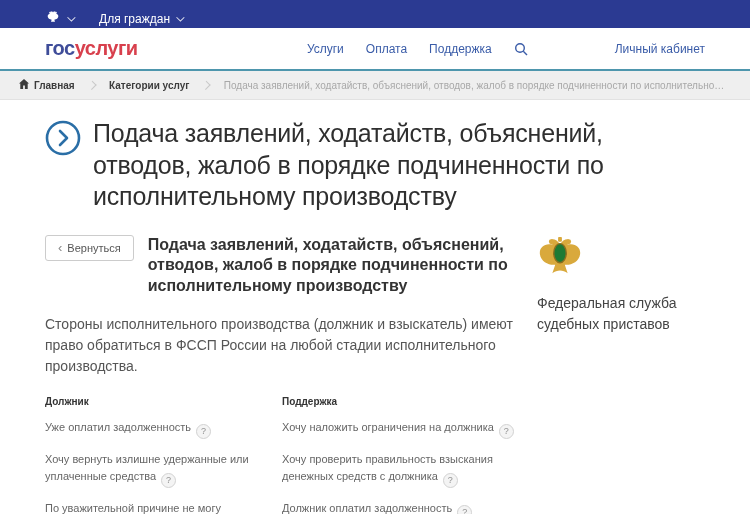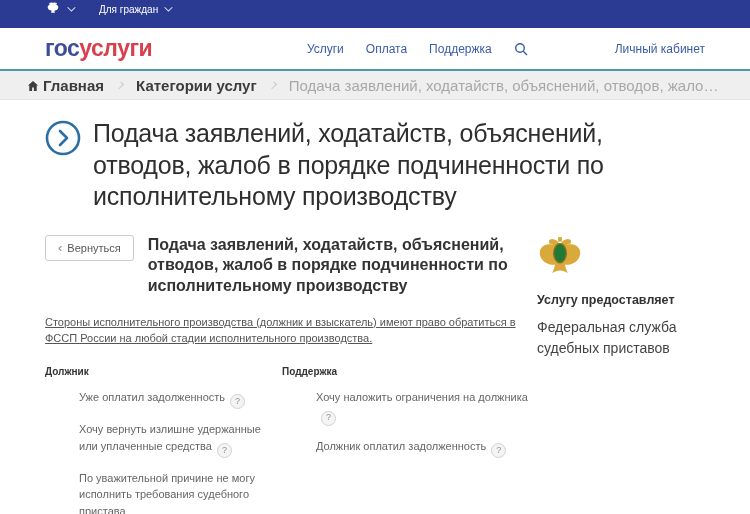--- a/index.html
+++ b/index.html
@@ -3,45 +3,45 @@
 <meta charset="utf-8">
 <style>
   * { margin:0; padding:0; box-sizing:border-box; }
   html,body { width:750px; height:514px; overflow:hidden; background:#fff;
     font-family:"Liberation Sans","DejaVu Sans",sans-serif; }
 
   .page { width:750px; height:514px; position:relative; background:#fff; }
 
   
   .topbar { height:28px; background:var(--topbar_bg,#2b3a92); color:#fff;
-    display:flex; align-items:flex-start; justify-content:space-between; padding:0 45px;
-    font-size:10px; }
+    display:flex; align-items:flex-end; justify-content:space-between; padding:0 45px;
+    font-size:12px; }
   .topbar a, .tb-item { color:#fff; text-decoration:none; }
   .tb-group { display:flex; align-items:center; gap:26px; }
   .tb-item { display:inline-flex; align-items:center; gap:6px; cursor:pointer; }
   .chev { display:inline-block; width:6px; height:6px; border-right:1.5px solid rgba(255,255,255,.85);
     border-bottom:1.5px solid rgba(255,255,255,.85); transform:rotate(45deg) translateY(-2px); }
   .flag { display:inline-block; width:16px; height:10px; border-radius:1px; overflow:hidden; }
   .flag i { display:block; height:3.34px; }
   .flag .f1{background:#fff;} .flag .f2{background:#2d55a5;} .flag .f3{background:#d52b1e;}
 
   
   .header { height:43px; background:#fff; display:flex; align-items:center;
     padding:0 45px; border-bottom:2px solid var(--header_rule,#4e96ad); }
-  .logo { font-size:23px; font-weight:bold; letter-spacing:-0.5px; cursor:pointer; }
+  .logo { font-size:20px; font-weight:bold; letter-spacing:-0.5px; cursor:pointer; }
   .logo .lb { color:var(--logo_blue,#3f4d99); }
   .logo .lr { color:var(--logo_red,#d8404d); }
   .hnav { display:flex; align-items:center; gap:22px; margin-left:auto; font-size:12px; }
   .hnav a { color:var(--nav_link,#3a5ca8); text-decoration:none; }
   .search-btn { display:inline-flex; cursor:pointer; }
   .account { margin-left:65px; }
 
   
   .crumbs { height:29px; background:#efefef; border-bottom:1px solid #e2e2e2;
-    display:flex; align-items:center; padding:0 28px; font-size:15px; color:#3c3c3c;
+    display:flex; align-items:center; padding:0 19px; font-size:10px; color:#3c3c3c;
     white-space:nowrap; overflow:hidden; }
   .crumbs .bc { display:inline-flex; align-items:center; gap:5px; color:#3c3c3c;
     text-decoration:none; font-weight:bold; }
   .crumb-sep { display:inline-block; width:7px; height:7px; margin:0 14px;
     border-right:1px solid #c9c9c9; border-top:1px solid #c9c9c9; transform:rotate(45deg); }
   .crumb-cur { color:#a8a8a8; font-weight:normal; overflow:hidden; text-overflow:ellipsis; }
 
   
   .content { padding:18px 45px 0 45px; }
   .title-row { display:flex; gap:12px; }
@@ -51,26 +51,26 @@
 
   .body-row { display:flex; margin-top:22px; }
   .main-col { width:490px; flex:0 0 490px; }
   .sub-row { display:flex; gap:14px; }
   .back-btn { flex:0 0 auto; height:26px; padding:0 12px; background:#fff;
     border:1px solid #ccc; border-radius:3px; font-size:11px; color:#555;
     font-family:inherit; cursor:pointer; display:inline-flex; align-items:center; gap:5px; }
   .back-ch { font-size:13px; color:#888; line-height:1; }
   h2 { font-size:16px; font-weight:bold; color:#333; line-height:1.3; max-width:392px; }
 
-  .para { font-size:11px; color:#555; line-height:1.5; max-width:488px; margin-top:17px;text-decoration:underline; }
+  .para { font-size:14px; color:#555; line-height:1.5; max-width:488px; margin-top:17px; }
   .lead { margin-top:13px; }
 
   .cols { display:grid; grid-template-columns:225px 1fr; column-gap:12px; margin-top:19px; }
   .col h3 { font-size:10px; font-weight:bold; color:#333; margin-bottom:12px; }
-  .ls-item { font-size:11px; color:#666; line-height:1.5; margin-bottom:12px; cursor:pointer;margin-left:34px; }
+  .ls-item { font-size:11px; color:#666; line-height:1.5; margin-bottom:12px; cursor:pointer; }
   .qbadge { display:inline-flex; align-items:center; justify-content:center;
     width:15px; height:15px; border-radius:50%; background:#f4f4f4; border:1px solid #d2d2d2;
     color:#909090; font-size:9px; margin-left:5px; vertical-align:-3px; cursor:pointer; }
 
   
   .sidebar { margin-left:auto; width:168px; flex:0 0 168px; padding-top:0; }
   .sb-emblem { width:46px; height:44px; margin-bottom:14px; }
   .sidebar h4 { font-size:12.5px; font-weight:bold; color:#333; margin-bottom:10px; }
   .sb-name { font-size:14px; color:#444; line-height:1.5; }
 </style>
@@ -160,36 +160,36 @@
             <h3>Должник</h3>
             <div class="ls-item"><span>Уже оплатил задолженность</span><span class="qbadge">?</span></div>
             <div class="ls-item"><span>Хочу вернуть излишне удержанные или уплаченные средства</span><span class="qbadge">?</span></div>
             <div class="ls-item"><span>По уважительной причине не могу исполнить требования судебного пристава</span></div>
 
           </div>
 
           <div class="col">
             <h3>Поддержка</h3>
             <div class="ls-item"><span>Хочу наложить ограничения на должника</span><span class="qbadge">?</span></div>
+            <div class="ls-item"><span>Хочу проверить правильность взыскания денежных средств с должника</span><span class="qbadge">?</span></div>
             <div class="ls-item"><span>Должник оплатил задолженность</span><span class="qbadge">?</span></div>
 
           </div>
 
         </div>
       </div>
 
       <aside class="sidebar">
         <div class="sb-emblem">
           <svg width="46" height="44" viewBox="0 0 48 46">
             <path d="M24 10 C21 4 15 3 13 6 c2 1 3 2 3 4 C8 8 2 13 3 20 c1 8 10 12 16 11 l-3 9 c5-4 11-4 16 0 l-3-9 c6 1 15-3 16-11 1-7-5-12-13-10 0-2 1-3 3-4 -2-3-8-2-11 4z" fill="#d9a93c"></path>
             <circle cx="15" cy="7" r="2.6" fill="#d9a93c"></circle>
             <circle cx="33" cy="7" r="2.6" fill="#d9a93c"></circle>
             <rect x="22" y="2" width="4" height="5" rx="1" fill="#d9a93c"></rect>
             <ellipse cx="24" cy="19" rx="6.5" ry="10" fill="#1e7a34" stroke="#8a6d1f" stroke-width="1.5"></ellipse>
           </svg>
         </div>
-        <h4>Услугу предоставляет</h4>
         <div class="sb-name">Федеральная служба судебных приставов</div>
       </aside>
 
     </div>
   </div>
 </div>
 
 </body></html>

